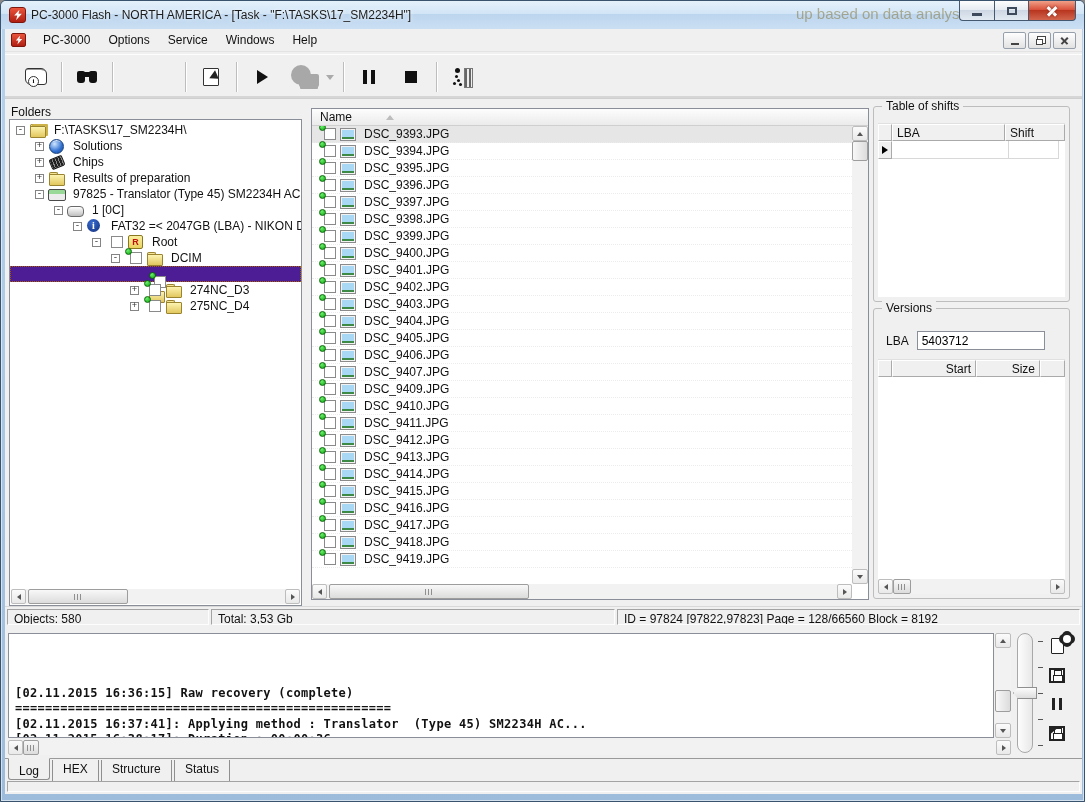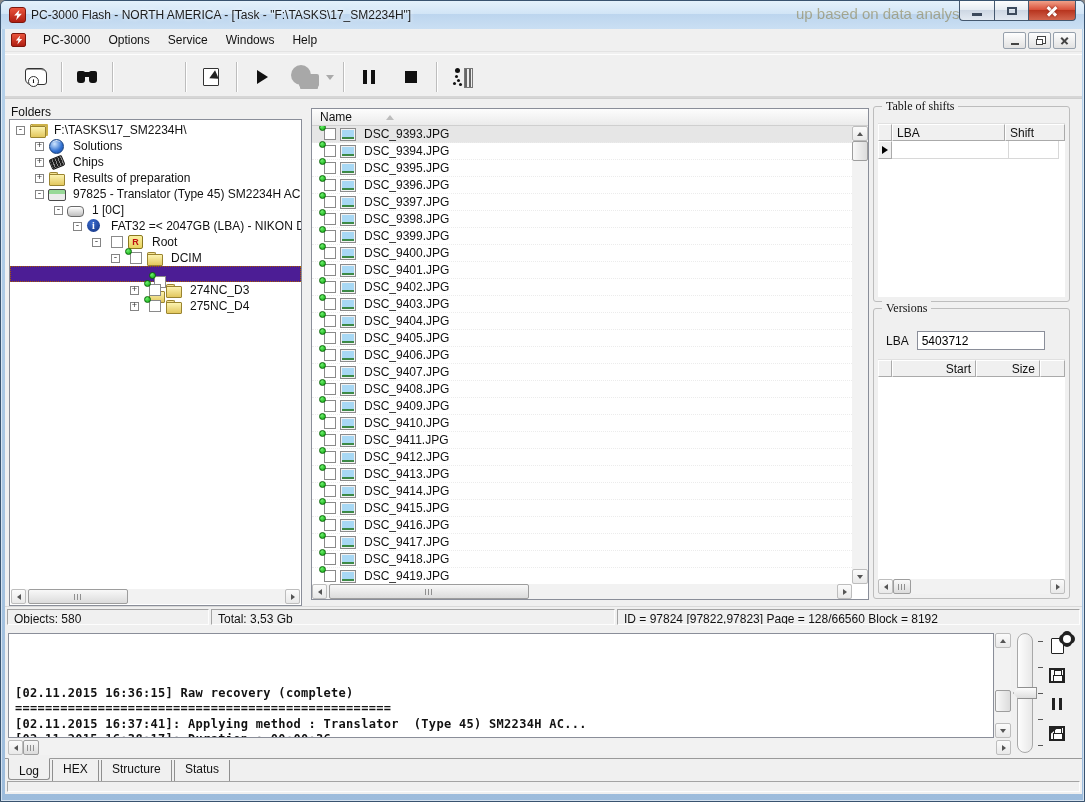--- a/index.html
+++ b/index.html
@@ -118,21 +118,21 @@
   .tri-r{width:0;height:0;border:3.5px solid transparent;border-left:4.5px solid #555;border-right:none;}
   .tri-u{width:0;height:0;border:3.5px solid transparent;border-bottom:4.5px solid #555;border-top:none;}
   .tri-d{width:0;height:0;border:3.5px solid transparent;border-top:4.5px solid #555;border-bottom:none;}
   .sthumb{background:linear-gradient(#f8f8f8,#dcdcdc);border:1px solid #9d9d9d;border-radius:2px;position:relative;}
   .vsb .sthumb{background:linear-gradient(90deg,#f8f8f8,#dcdcdc);}
   .hsb .sthumb::after{content:"";position:absolute;left:50%;top:50%;transform:translate(-50%,-50%);width:8px;height:6px;
     background:repeating-linear-gradient(90deg,#8f8f8f 0 1px,transparent 1px 3px);}
   .spacer{flex:none;} .flex1{flex:1;}
   
   .groupbox{position:absolute;border:1px solid #bdbdbd;border-radius:3px;}
-  .gb-caption{position:absolute;left:8px;top:-8px;background:#f0f0f0;padding:0 4px;font-family:Liberation Serif, serif;}
+  .gb-caption{position:absolute;left:8px;top:-8px;background:#f0f0f0;padding:0 4px;}
   .gb-white{position:absolute;left:4px;right:4px;bottom:4px;background:#fff;border-top:1px solid #e0e0e0;}
   .grid-head{display:flex;height:17px;}
   .ghcell{background:#f0f0f0;border-right:1px solid #aaa;border-bottom:1px solid #aaa;border-top:1px solid #fff;border-left:1px solid #fff;
     padding:1px 4px;white-space:nowrap;overflow:hidden;}
   .gutter{width:14px;flex:none;padding:0;position:relative;}
   .rowsel{position:absolute;left:3px;top:4px;width:0;height:0;border:4px solid transparent;border-left:6px solid #000;border-right:none;}
   .gdrow{display:flex;height:18px;}
   .gdcell{border-right:1px solid #d8d8d8;border-bottom:1px solid #d8d8d8;background:#fff;}
   .lba-row{position:absolute;left:12px;top:22px;display:flex;align-items:center;gap:8px;}
   .lba-input{width:128px;height:19px;border:1px solid #8a8e99;background:#fff;font:12px "Liberation Sans",sans-serif;padding:1px 4px;}
@@ -512,28 +512,20 @@
 
           <div class="file-row">
             <span class="cbdot">
               <span class="cb"></span>
               <span class="dot"></span>
             </span>
             <span class="fi"></span>
             <span class="fname">DSC_9407.JPG</span>
           </div>
 
-          <div class="file-row">
-            <span class="cbdot">
-              <span class="cb"></span>
-              <span class="dot"></span>
-            </span>
-            <span class="fi"></span>
-            <span class="fname">DSC_9408.JPG</span>
-          </div>
 
           <div class="file-row">
             <span class="cbdot">
               <span class="cb"></span>
               <span class="dot"></span>
             </span>
             <span class="fi"></span>
             <span class="fname">DSC_9409.JPG</span>
           </div>
 

